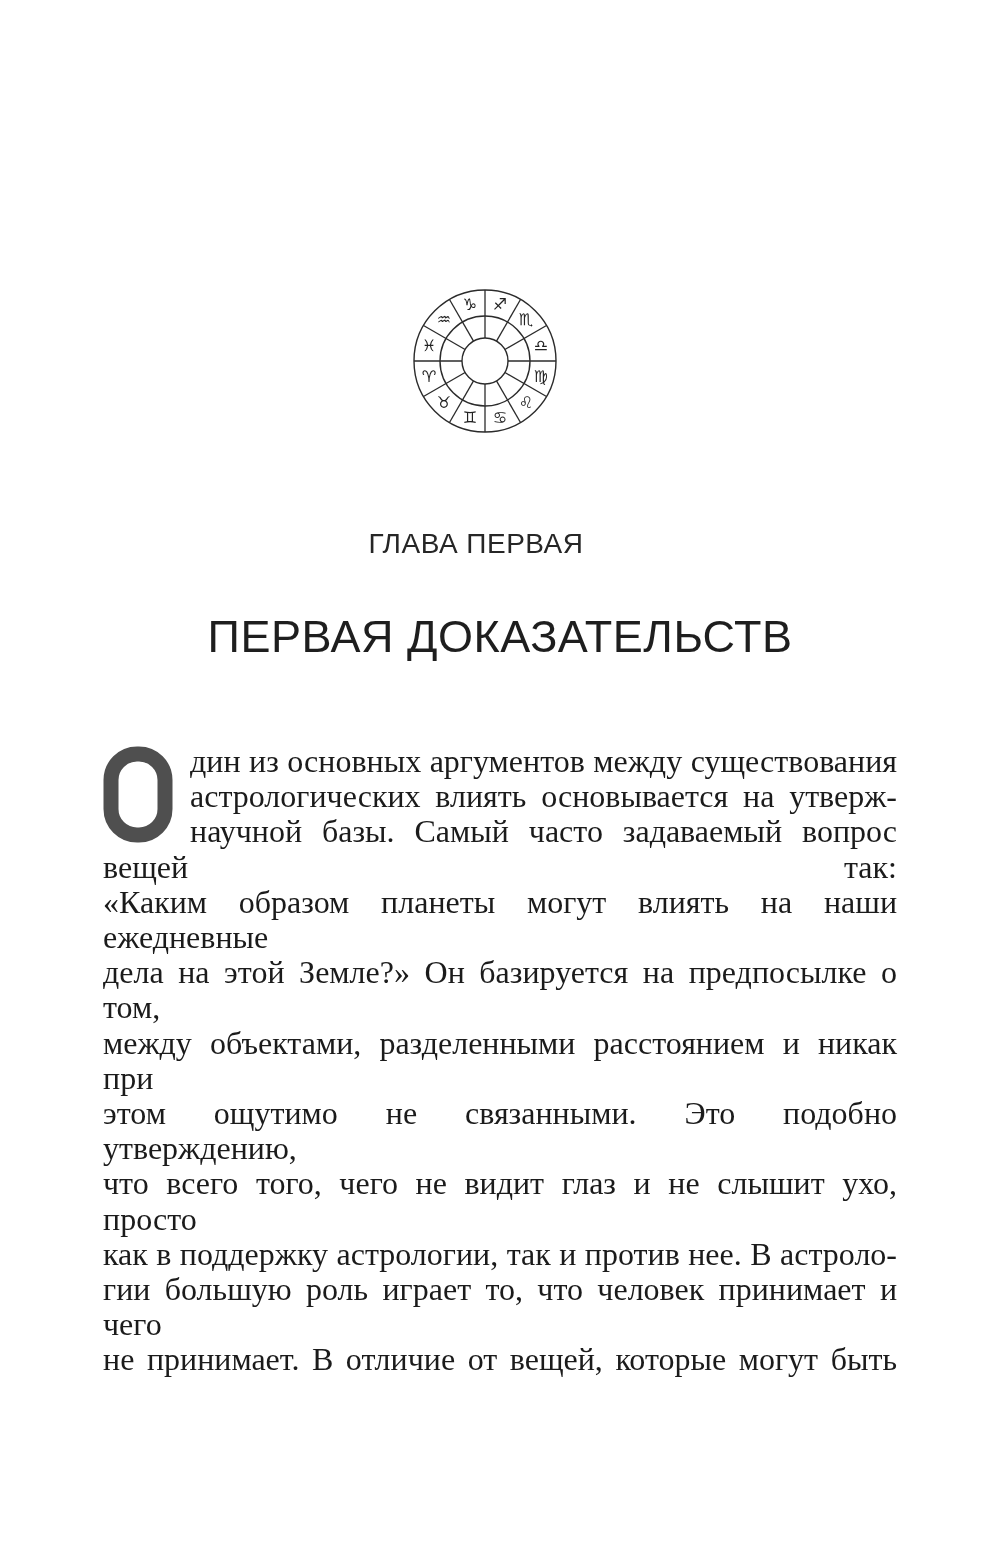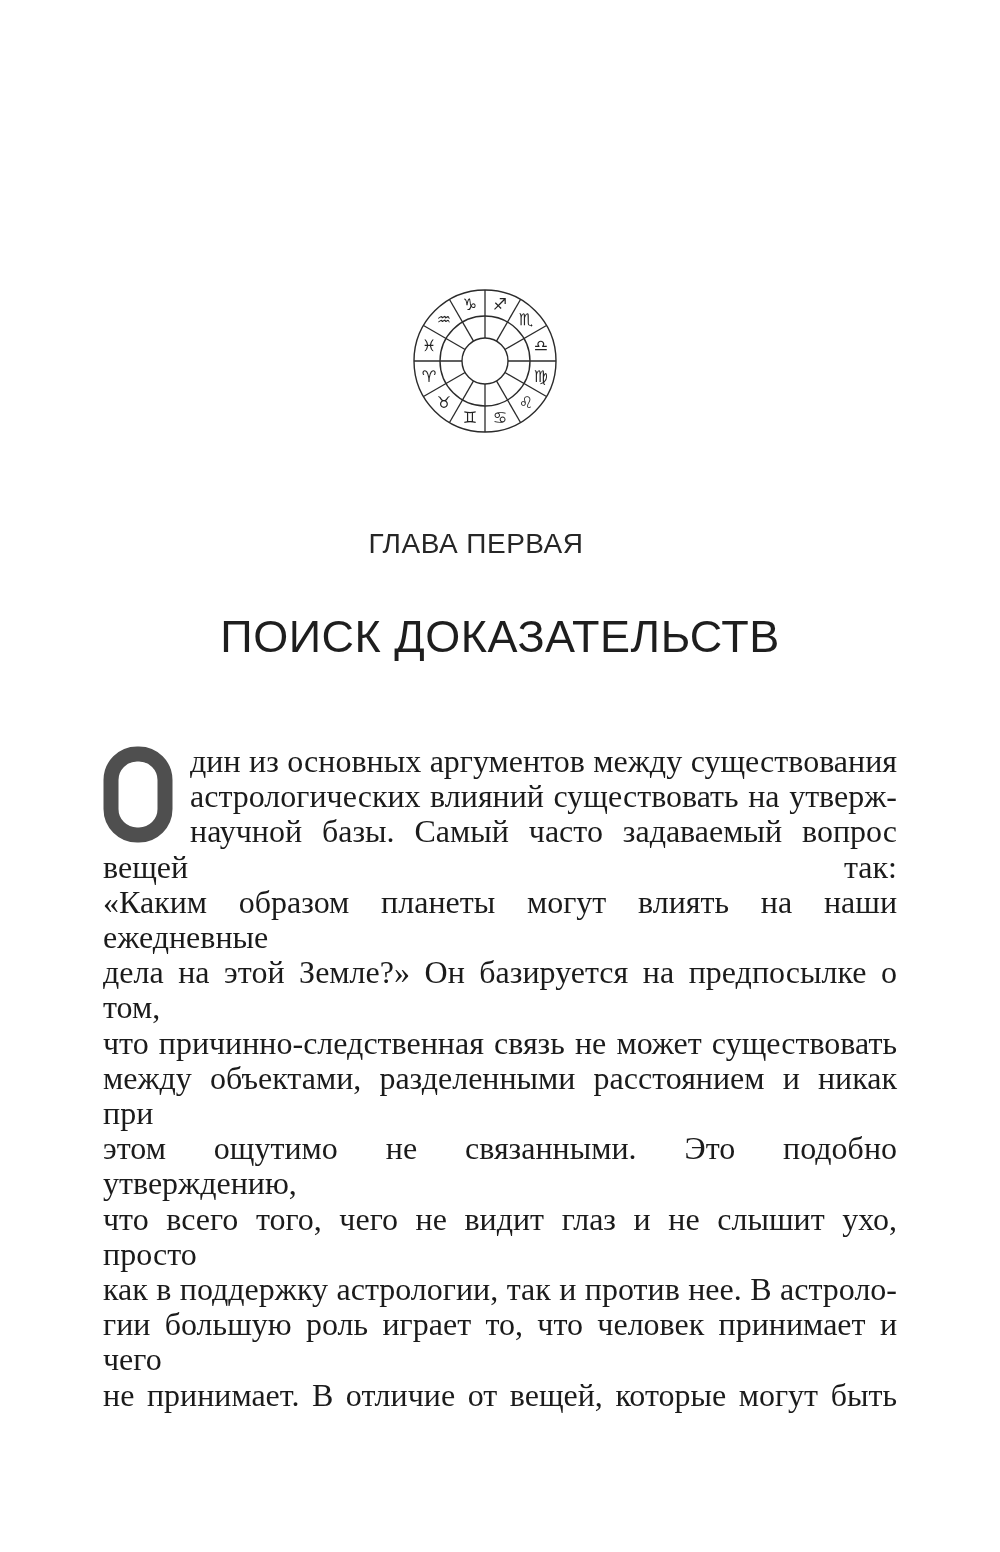--- a/index.html
+++ b/index.html
@@ -53,37 +53,36 @@
       <text x="16.976302075234045" y="57.98849538405378" text-anchor="middle" dominant-baseline="central" font-size="16" fill="#222222" font-family="&quot;DejaVu Sans&quot;, sans-serif">♓</text>
       <text x="31.987806691180232" y="31.987806691180253" text-anchor="middle" dominant-baseline="central" font-size="16" fill="#222222" font-family="&quot;DejaVu Sans&quot;, sans-serif">♒</text>
       <text x="57.9884953840538" y="16.976302075234038" text-anchor="middle" dominant-baseline="central" font-size="16" fill="#222222" font-family="&quot;DejaVu Sans&quot;, sans-serif">♑</text>
     </svg>
 
   <div class="kicker">
     <span>ГЛАВА ПЕРВАЯ</span>
   </div>
 
   <h1 class="title">
-    <span>ПОИСК ДОКАЗАТЕЛЬСТВ</span>
+    <span>ПЕРВАЯ ДОКАЗАТЕЛЬСТВ</span>
   </h1>
 
   <div class="textblock">
     <span class="dropcap">
       <svg width="70" height="97" viewBox="0 0 70 97" aria-hidden="true">
         <rect id="dropcap-rect" x="8" y="8" width="54" height="81" rx="26" fill="none" stroke="#4f4f4f" stroke-width="15"></rect>
       </svg>
 
     </span>
     <div id="lines">
         <div class="line">дин из основных аргументов между существования</div>
-        <div class="line">астрологических влияний существовать на утверж-</div>
+        <div class="line">астрологических влиять основывается на утверж-</div>
         <div class="line">научной базы. Самый часто задаваемый вопрос вещей так:</div>
         <div class="line">«Каким образом планеты могут влиять на наши ежедневные</div>
         <div class="line">дела на этой Земле?» Он базируется на предпосылке о том,</div>
-        <div class="line">что причинно-следственная связь не может существовать</div>
         <div class="line">между объектами, разделенными расстоянием и никак при</div>
         <div class="line">этом ощутимо не связанными. Это подобно утверждению,</div>
         <div class="line">что всего того, чего не видит глаз и не слышит ухо, просто</div>
         <div class="line">как в поддержку астрологии, так и против нее. В астроло-</div>
         <div class="line">гии большую роль играет то, что человек принимает и чего</div>
         <div class="line">не принимает. В отличие от вещей, которые могут быть</div>
       </div>
   </div>
 
 </div>

